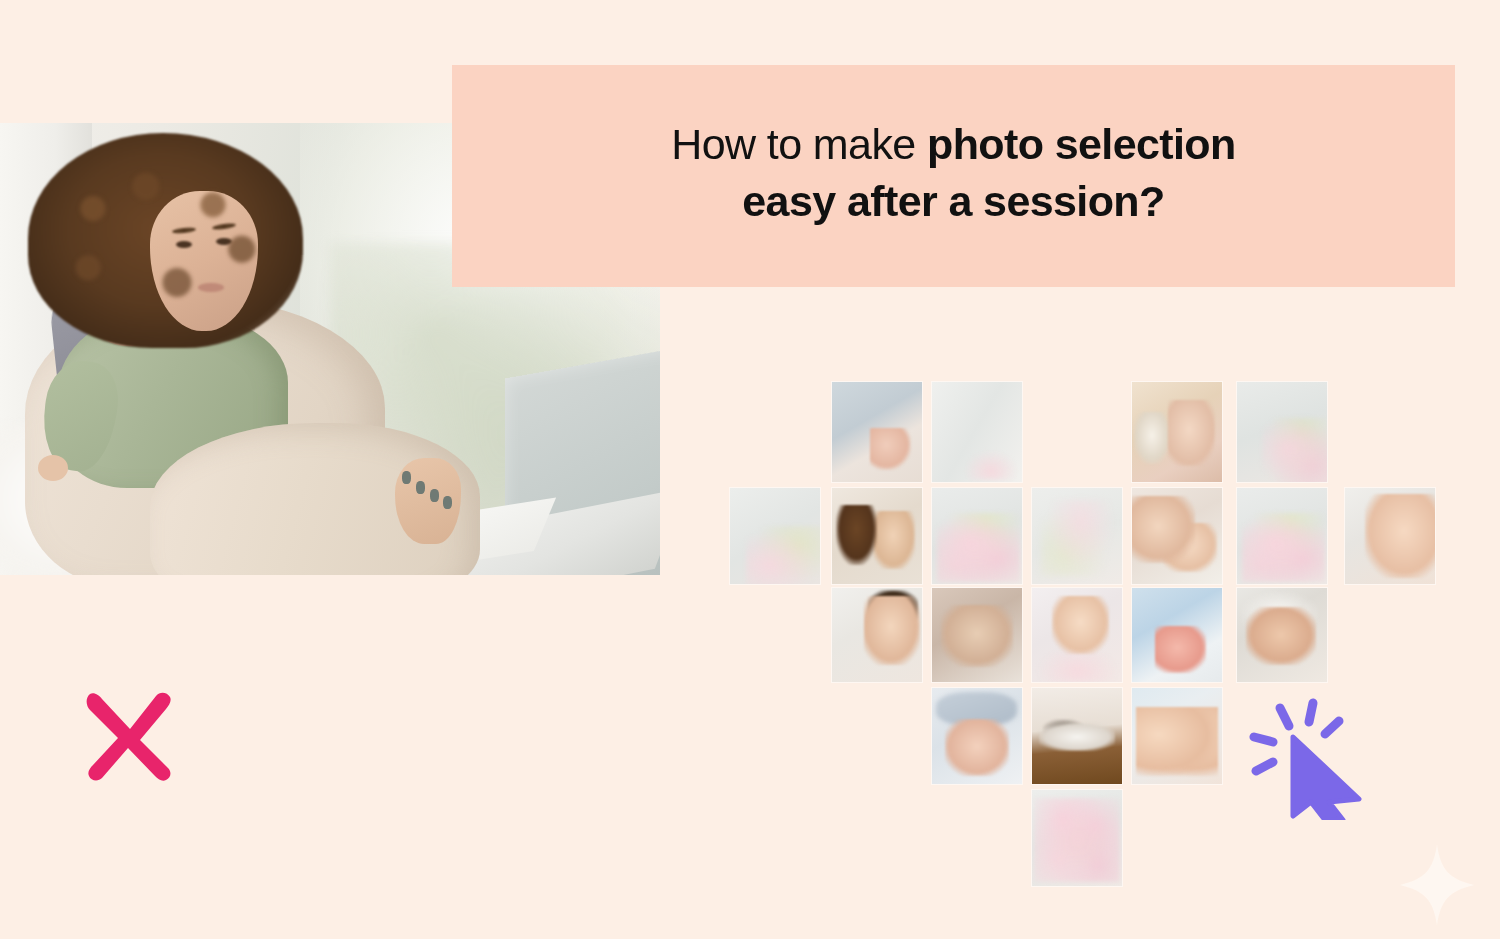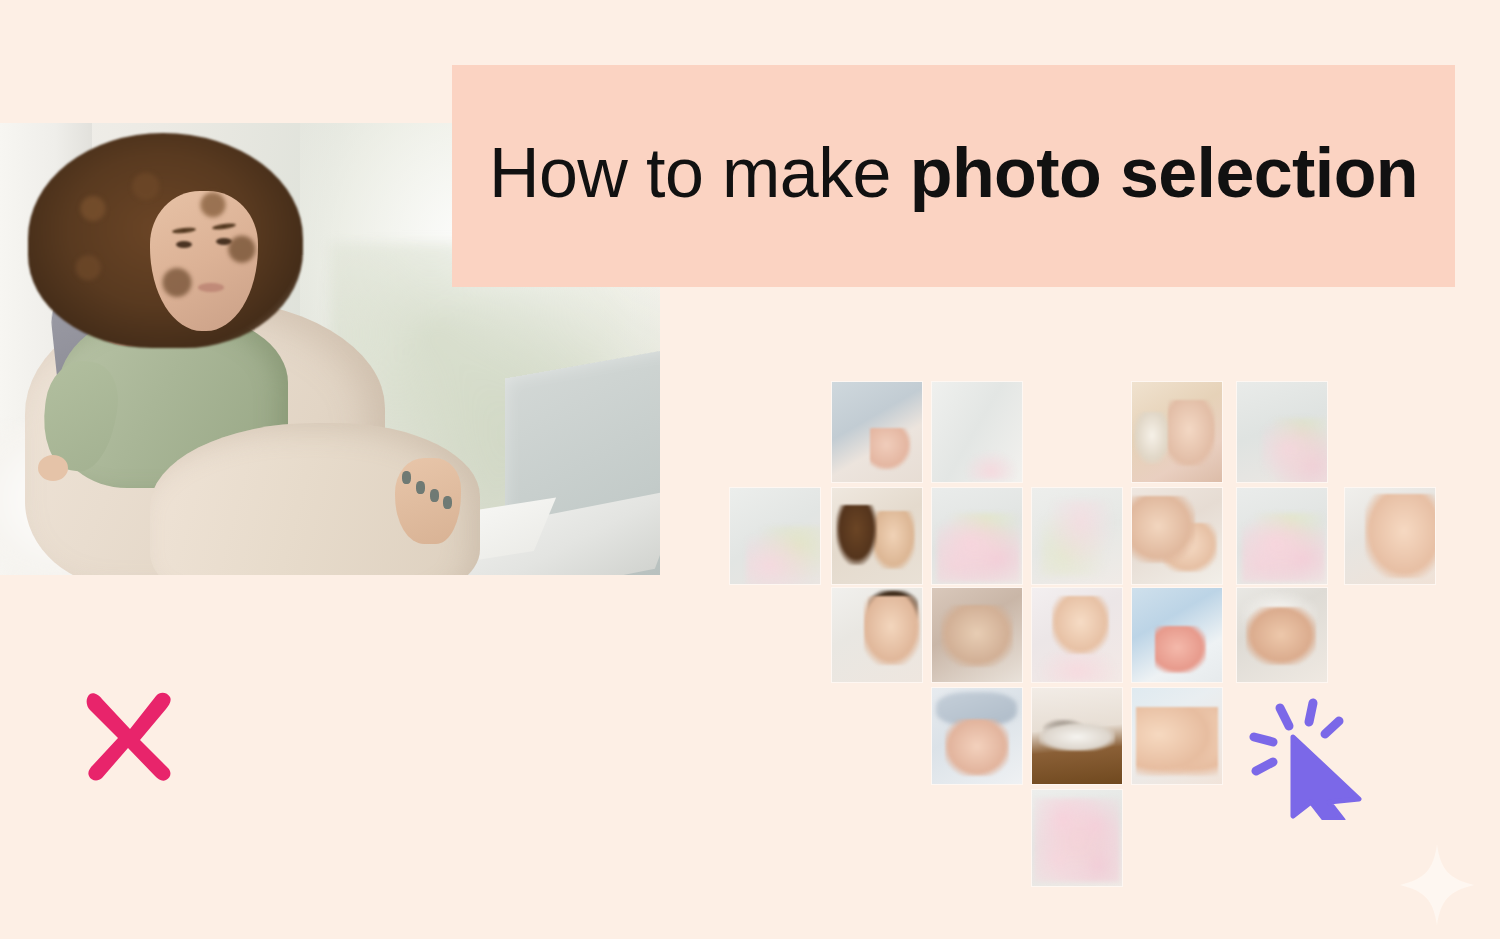--- a/index.html
+++ b/index.html
@@ -151,21 +151,21 @@
   
   .headline-banner{
     position:absolute;left:452px;top:65px;width:1003px;height:222px;
     background:#FBD3C2;
     display:flex;flex-direction:column;
     align-items:center;justify-content:center;
     box-sizing:border-box;padding:4px 22px 10px;
   }
   .headline-line{
     color:#111111;
-    font-size:70px;
+    font-size:43px;
     line-height:1.32;
     letter-spacing:-.6px;
     text-align:center;
     white-space:nowrap;
   }
   .hl-1{font-weight:400;}
   .hl-1 .hl-strong{font-weight:700;}
   .hl-2{font-weight:700;}
 
   
@@ -322,20 +322,21 @@
     <div class="hp-sleeve"></div>
     <div class="hp-hand"></div>
     <div class="hp-nail" style="left:402px;top:348px;"></div>
     <div class="hp-nail" style="left:416px;top:358px;"></div>
     <div class="hp-nail" style="left:430px;top:366px;"></div>
     <div class="hp-nail" style="left:443px;top:373px;"></div>
   </div>
 
   <div class="headline-banner" style="background: rgb(251, 211, 194);">
     <div class="headline-line hl-1" style="color: rgb(17, 17, 17);"><span>How to make </span><span class="hl-strong">photo selection</span></div>
+    <div class="headline-line hl-2" style="color: rgb(17, 17, 17);">easy after a session?</div>
   </div>
 
   <div class="collage" id="collage-root">
       <div class="tile t-feetblue" title="Baby feet in blue romper" style="left: 832px; top: 382px; width: 90px; height: 100px;">
         <div class="tl"></div>
       </div>
       <div class="tile t-blank1" title="Soft white backdrop" style="left: 932px; top: 382px; width: 90px; height: 100px;">
         <div class="tl"></div>
       </div>
       <div class="tile t-babyhat" title="Baby in knit hat with plush dog" style="left: 1132px; top: 382px; width: 90px; height: 100px;">

